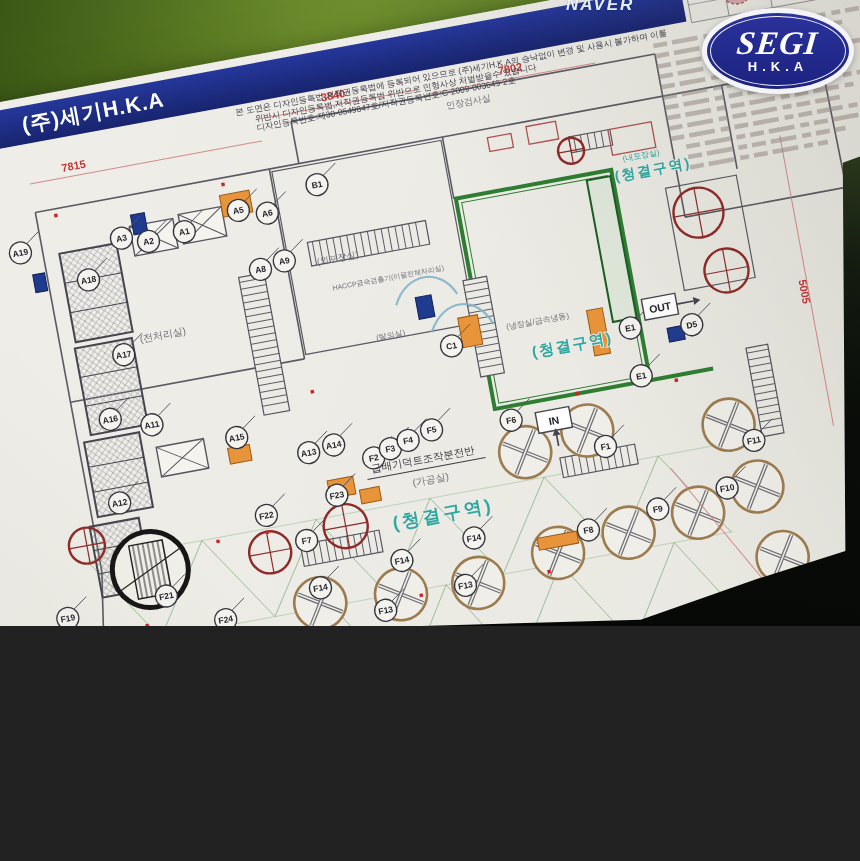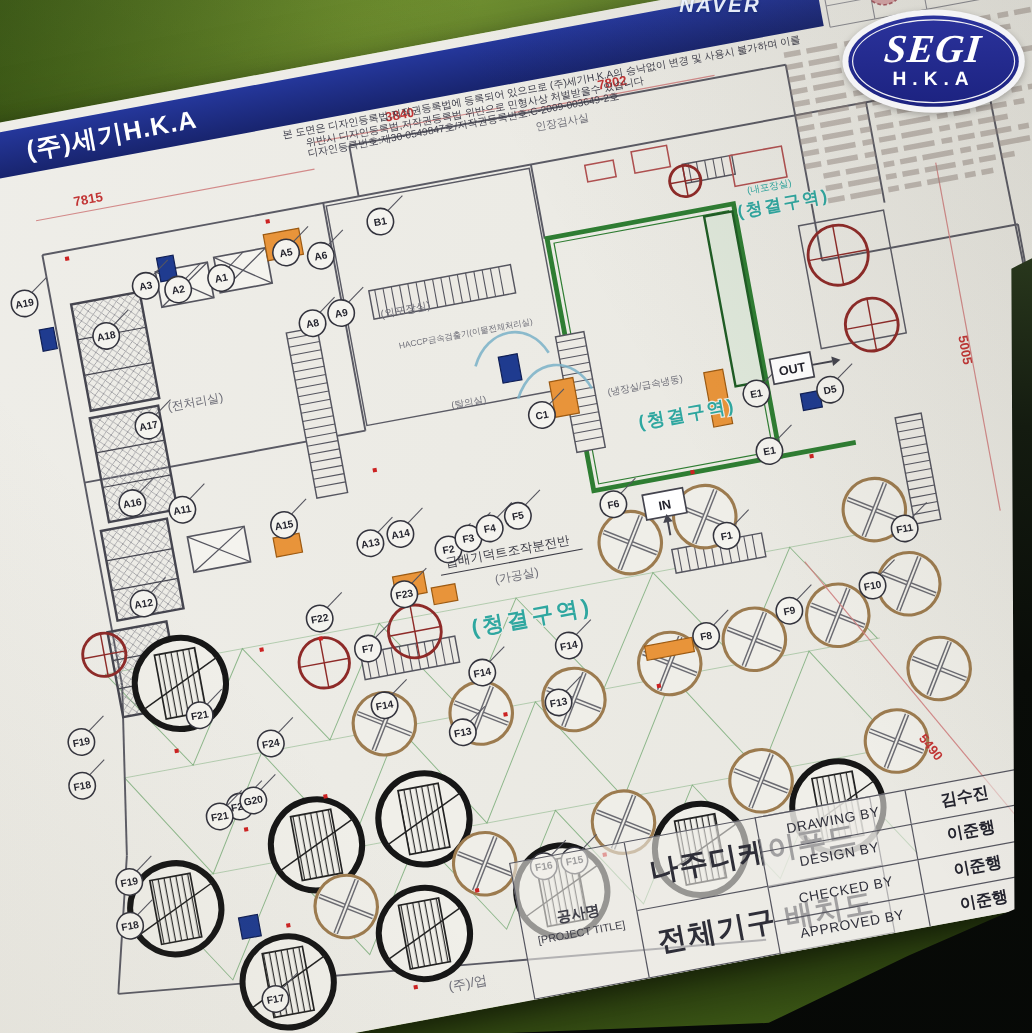--- a/index.html
+++ b/index.html
@@ -1,16 +1,16 @@
 <!DOCTYPE html>
 <html><head>
 <meta charset="utf-8">
 <style>
   html,body{margin:0;padding:0;background:#222;}
-  .scene{position:relative;width:860px;height:861px;overflow:hidden;
+  .scene{position:relative;width:860px;height:626px;overflow:hidden;
     background:radial-gradient(ellipse at 35% 8%, #6f9129 0%, #587a1f 35%, #47661a 65%, #3a5715 100%);
     font-family:"Liberation Sans", sans-serif;}
   .scene::before{content:'';position:absolute;inset:0;
     background:linear-gradient(115deg, rgba(15,35,8,.38), rgba(0,0,0,0) 32%),
                linear-gradient(205deg, rgba(255,255,230,.10), rgba(0,0,0,0) 40%);pointer-events:none;z-index:1;}
   .naver{position:absolute;left:566px;top:-5px;z-index:40;color:rgba(240,246,255,.95);
     font-weight:bold;font-size:17px;letter-spacing:2px;font-style:italic;text-shadow:0 1px 2px rgba(0,40,80,.4);}
   .paper{position:absolute;left:-140px;top:128px;width:1015px;height:800px;
     transform:rotate(-10.5deg);transform-origin:0 0;z-index:5;overflow:hidden;
     background:linear-gradient(120deg,#efeee9 0%, #ecebe5 45%, #e7e6df 100%);
@@ -48,21 +48,21 @@
     background:linear-gradient(185deg,#324422 16%, #141b10 38%, #090c08 60%, #060806 100%);
     clip-path:polygon(49% 100%, 74.5% 99%, 88% 92.5%, 98.3% 88%, 98% 26%, 100% 25%, 100% 100%);}
   .segi-logo{position:absolute;left:702px;top:8px;width:152px;height:86px;z-index:60;
     background:#f4f4f6;border-radius:50%;display:flex;align-items:center;justify-content:center;
     box-shadow:0 2px 6px rgba(0,0,0,.25);}
   .segi-inner{width:142px;height:76px;border-radius:50%;background:linear-gradient(180deg,#2b339c,#1c2280);
     display:flex;flex-direction:column;align-items:center;justify-content:center;position:relative;}
   .segi-inner::before{content:'';position:absolute;inset:3px;border:1.6px solid #f2f2f5;border-radius:50%;}
   .segi-brand{color:#fff;font-size:33px;font-weight:bold;font-style:italic;letter-spacing:1px;
     transform:skewX(-6deg);line-height:30px;font-family:"Liberation Serif", serif;}
-  .segi-sub{color:#fff;font-size:16px;font-weight:bold;letter-spacing:5px;margin-top:1px;}
+  .segi-sub{color:#fff;font-size:13px;font-weight:bold;letter-spacing:5px;margin-top:1px;}
 </style>
 </head>
 <body>
 
 <div class="scene">
 
   <div class="naver">NAVER</div>
 
   <div class="paper">
     <svg id="plan" width="1015" height="800" viewBox="-95 0 1015 800" xmlns="http://www.w3.org/2000/svg">

